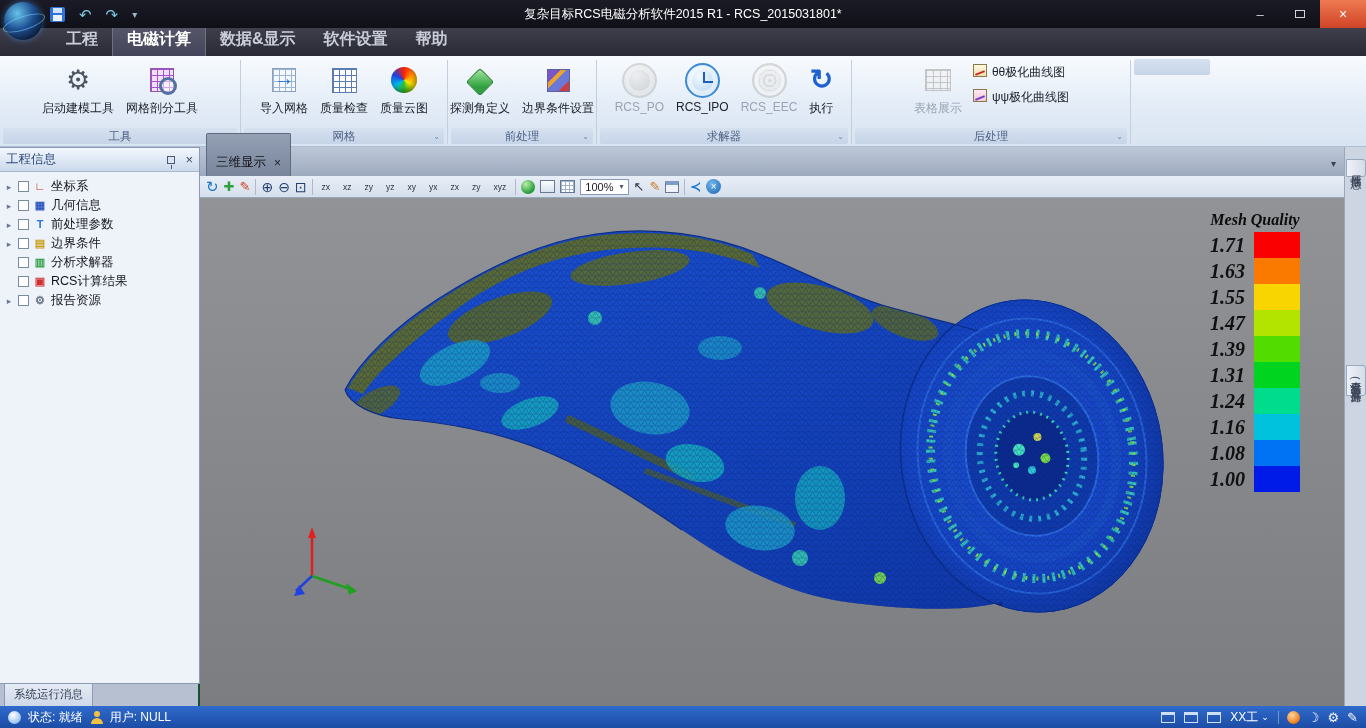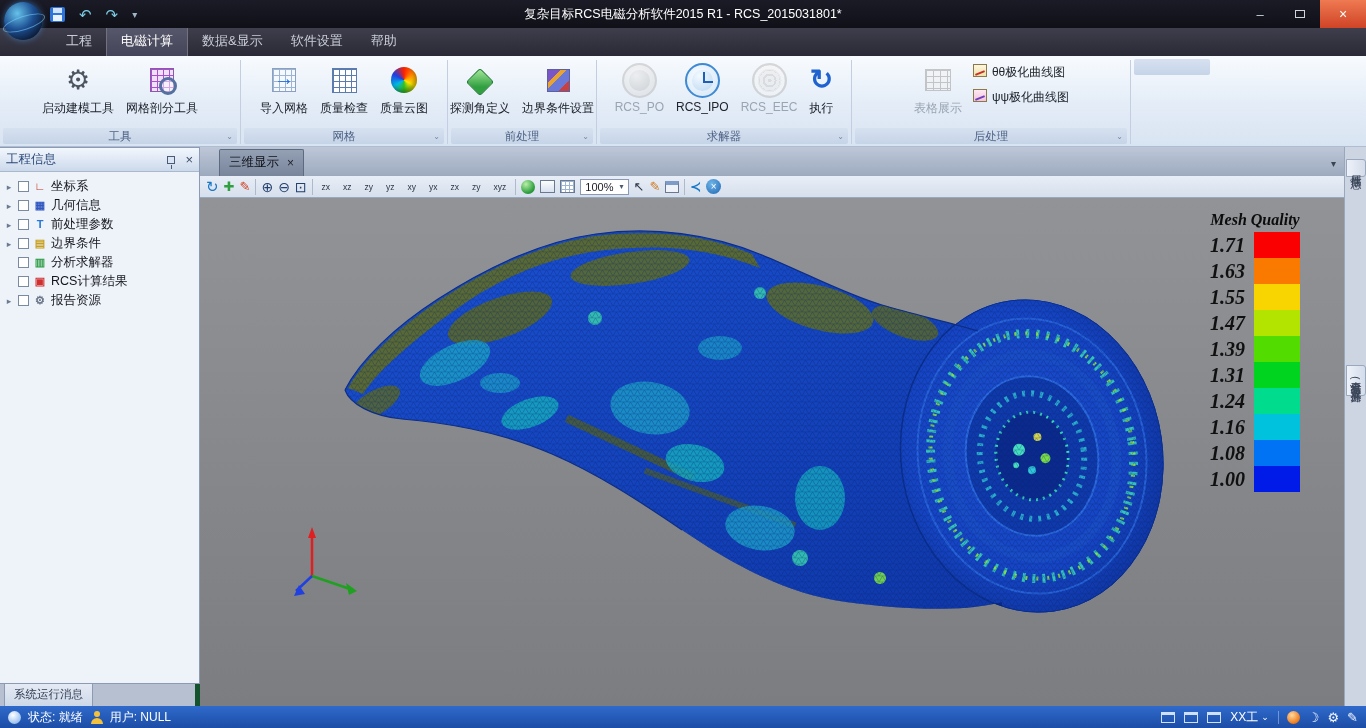--- a/index.html
+++ b/index.html
@@ -24,21 +24,21 @@
     font-size:12.5px; color:#fff; pointer-events:none; }
   .win-controls { position:absolute; right:0; top:0; height:28px; display:flex; z-index:70; }
   .win-btn { width:40px; height:28px; display:flex; align-items:center; justify-content:center;
     color:#cfd4de; font-size:13px; }
   .win-btn.max span { display:block; width:10px; height:8px; border:1px solid #cfd4de; }
   .win-btn.close { width:46px; background:linear-gradient(#ef7a52,#cf4326); color:#fff; font-size:14px; }
 
   
   .tabrow { position:absolute; left:0; top:28px; width:1366px; height:28px;
     background:linear-gradient(#3e3e4c,#2a2a36); display:flex; align-items:flex-end; padding-left:52px; z-index:40; }
-  .mtab { padding:12px 14px 6px; font-size:13px; color:#c9cdd6; }
+  .mtab { padding:12px 14px 6px; font-size:16px; color:#c9cdd6;font-weight:bold; }
   .mtab.active { background:linear-gradient(#5d5d70,#44445a); border:1px solid #72727f; border-bottom:none;
     border-radius:3px 3px 0 0; color:#fff; }
   .tabrow-right { position:absolute; right:8px; top:32px; display:flex; align-items:center; gap:8px; }
   .tr-box { width:20px; height:18px; background:linear-gradient(#4d6f9e,#2e4f7e); border:1px solid #6e8db4;
     border-radius:3px; color:#dff0ff; font-size:10px; display:flex; align-items:center; justify-content:center; }
   .tr-monitor { width:18px; height:14px; border:2px solid #c7d3e2; border-radius:2px; position:relative; background:#35506e; }
   .tr-monitor::after { content:""; position:absolute; left:5px; bottom:-5px; width:4px; height:3px; background:#c7d3e2; }
   .tr-caret { color:#c2c8d2; font-size:10px; }
 
   
@@ -113,28 +113,28 @@
   .pin::after { content:""; position:absolute; left:3px; top:8px; width:1px; height:4px; background:#4a5a78; }
   .lp-close { color:#3c4c68; font-size:13px; line-height:1; }
   .tree { padding:5px 0 0 4px; }
   .trow { display:flex; align-items:center; height:19px; font-size:12.5px; color:#14161c; gap:4px; }
   .tcaret { width:10px; text-align:center; color:#6a7a90; font-size:9px; }
   .cb { width:11px; height:11px; border:1px solid #7a8aa0; background:#fff; }
   .ticon { width:14px; text-align:center; font-size:11px; font-weight:bold; line-height:1; }
   .c0{color:#c03020} .c1{color:#3058c0} .c2{color:#2878d8} .c3{color:#c8a020}
   .c4{color:#2f9f48} .c5{color:#d03030} .c6{color:#6a7688}
   .lp-bottom { position:absolute; left:0; top:684px; width:200px; height:22px; background:#b6c0d0;
-    border-right:5px solid #14532d; }
+    border-right:2px solid #14532d; }
   .sys-tab { display:inline-block; margin:0 0 0 4px; padding:3px 9px 4px; font-size:11.5px; color:#2e3a50;
     background:linear-gradient(#e5ebf5,#cdd8e8); border:1px solid #8c9ab3; border-top:none; }
 
   
   .docstrip { position:absolute; left:200px; top:147px; width:1144px; height:29px;
     background:linear-gradient(#bdc7d8,#9daabe); display:flex; align-items:flex-end; }
-  .doc-tab { margin-left:19px; padding:4px 9px 5px; background:linear-gradient(#94a0b4,#78859b);
+  .doc-tab { margin-left:6px; padding:20px 9px 5px; background:linear-gradient(#94a0b4,#78859b);
     border:1px solid #5e6a80; border-bottom:none; border-radius:2px 2px 0 0; font-size:12.5px; color:#0e1016;
     display:flex; gap:8px; align-items:center; }
   .doc-tab .x { font-size:12px; color:#22242c; }
   .doc-caret { position:absolute; right:8px; bottom:7px; color:#3c4450; font-size:10px; }
   .vptoolbar { position:absolute; left:200px; top:176px; width:1144px; height:22px;
     background:linear-gradient(#e8eef7,#d6dfec); border-bottom:1px solid #9aa8bc;
     display:flex; align-items:center; gap:5px; padding:0 6px; }
   .ti { font-size:13px; line-height:1; }
   .ti.orbit { color:#1a78c8; font-size:15px; }
   .ti.pan { color:#2f9f3f; }

